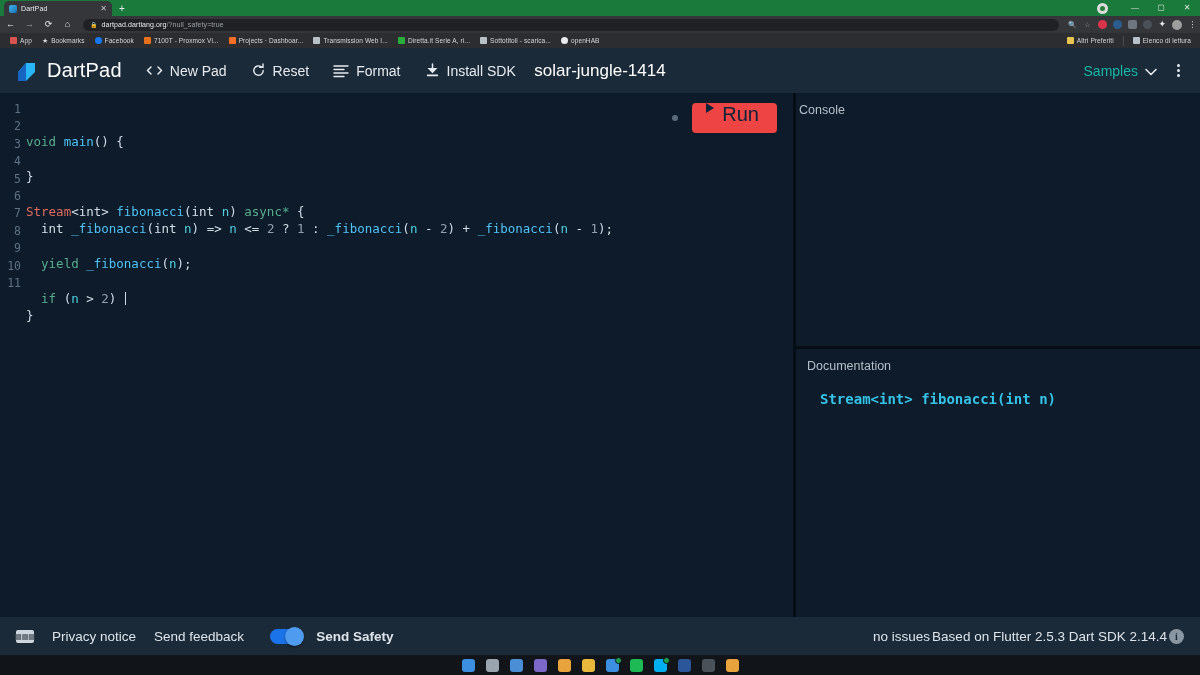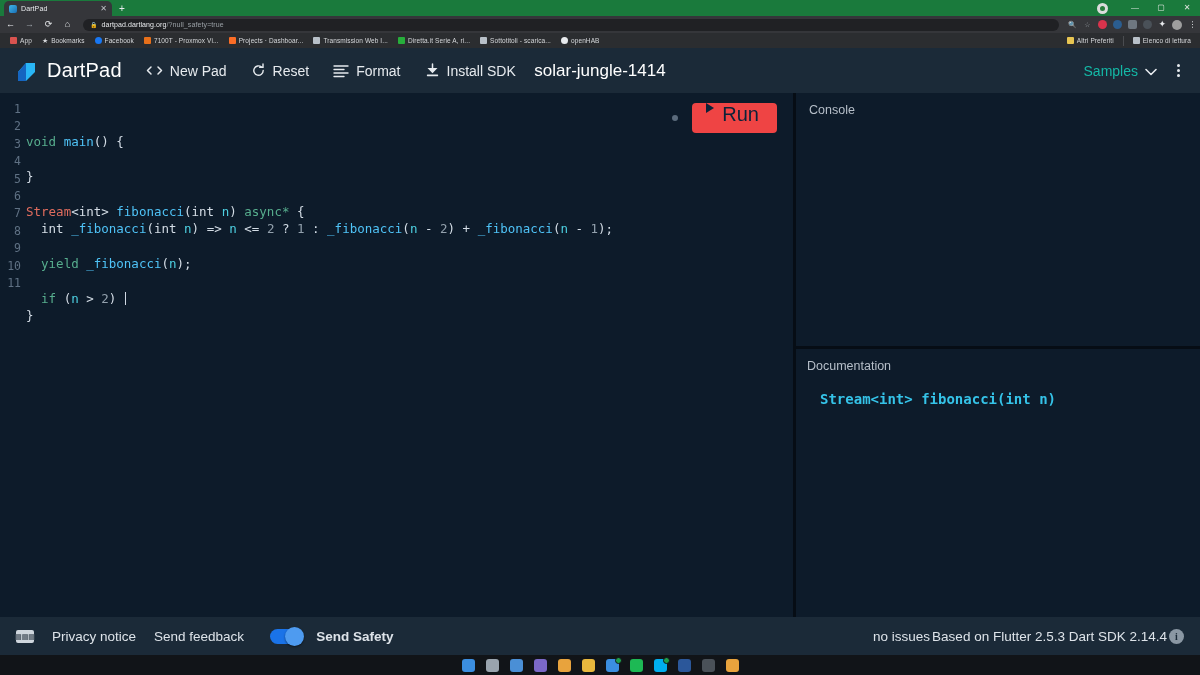--- a/index.html
+++ b/index.html
@@ -143,21 +143,21 @@
   }
   .runbtn .tri {
     width:0;height:0;border-left:8px solid #0b2239;
     border-top:5px solid transparent;border-bottom:5px solid transparent;
   }
 
   .vsplit { width:3px; background:#060d15; flex:0 0 3px; cursor:col-resize; }
 
   .rightpane { flex:1 1 auto; display:flex; flex-direction:column; min-width:0; background:#060d15;}
   .console-panel {
-    background:#0d1b2a; flex: 0 0 253px; padding: 10px 13px; overflow:hidden;
+    background:#0d1b2a; flex: 0 0 253px; padding: 10px 3px; overflow:hidden;
   }
   .panel-title { font-size:12.5px; color:#b6bfc9; }
   .hsplit { height:3px; background:#060d15; flex:0 0 3px; cursor:row-resize;}
   .doc-panel { background:#0d1b2a; flex:1 1 auto; padding:10px 11px; overflow:hidden; }
   .doc-sig {
     font-family:"DejaVu Sans Mono", monospace; font-size:14px; color:#35c3e8;
     font-weight:bold; margin-top:18px; padding-left:13px;
   }
 
   

